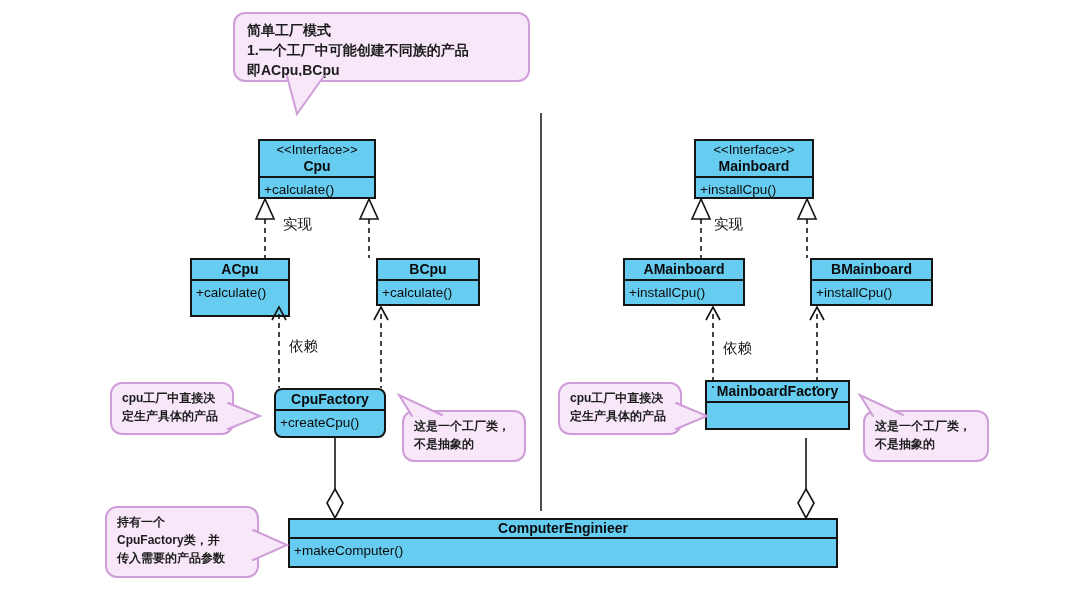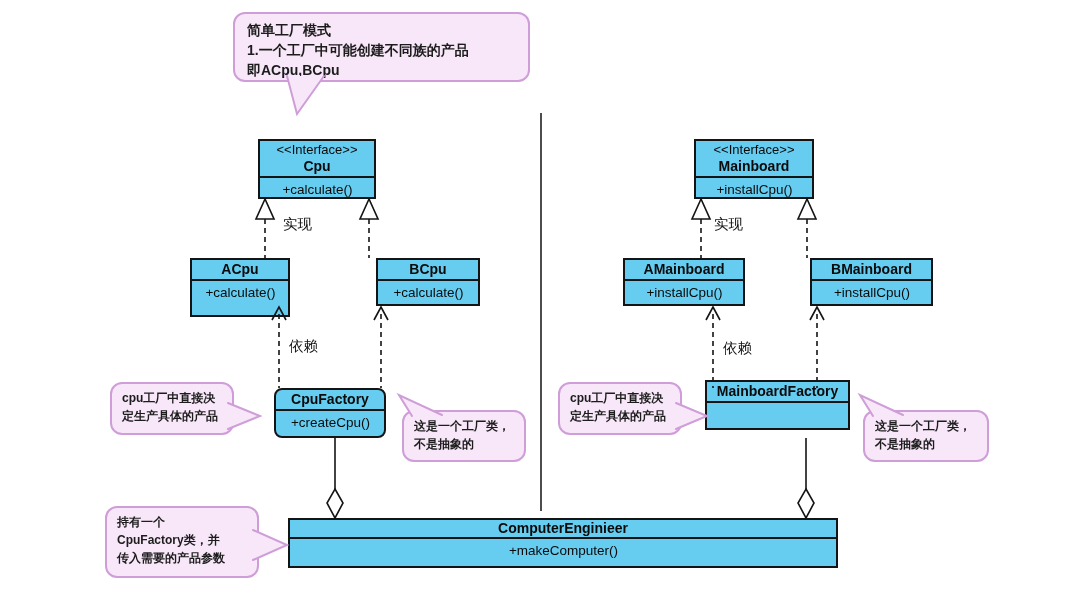--- a/index.html
+++ b/index.html
@@ -10,21 +10,21 @@
   .cls {
     position:absolute; background:#66cdf1; border:2px solid #141414;
     box-sizing:border-box; z-index:2; color:#0a0a0a;
   }
   .cls .hdr {
     text-align:center; font-weight:bold; font-size:14px; line-height:17px;
     border-bottom:2px solid #141414; padding:1px 2px;
   }
   .cls .stereo { font-weight:normal; font-size:13px; line-height:16px; display:block; }
   .cls .method {
-    font-size:13.5px; line-height:17px; text-align:center; padding:3px 3px 0 4px;
+    font-size:13.5px; line-height:17px; text-align:left; padding:3px 3px 0 4px;
   }
   .note {
     position:absolute; background:#f7e7f9; border:2px solid #cf9ed8;
     border-radius:12px; box-sizing:border-box; z-index:1;
     color:#1c1c1c; font-size:12px; line-height:18px; font-weight:600;
     padding:5px 10px;
   }
   .note.big { font-size:14px; line-height:20px; padding:6px 12px; }
   .lbl {
     position:absolute; z-index:3; font-size:14.5px; color:#111; line-height:16px;

